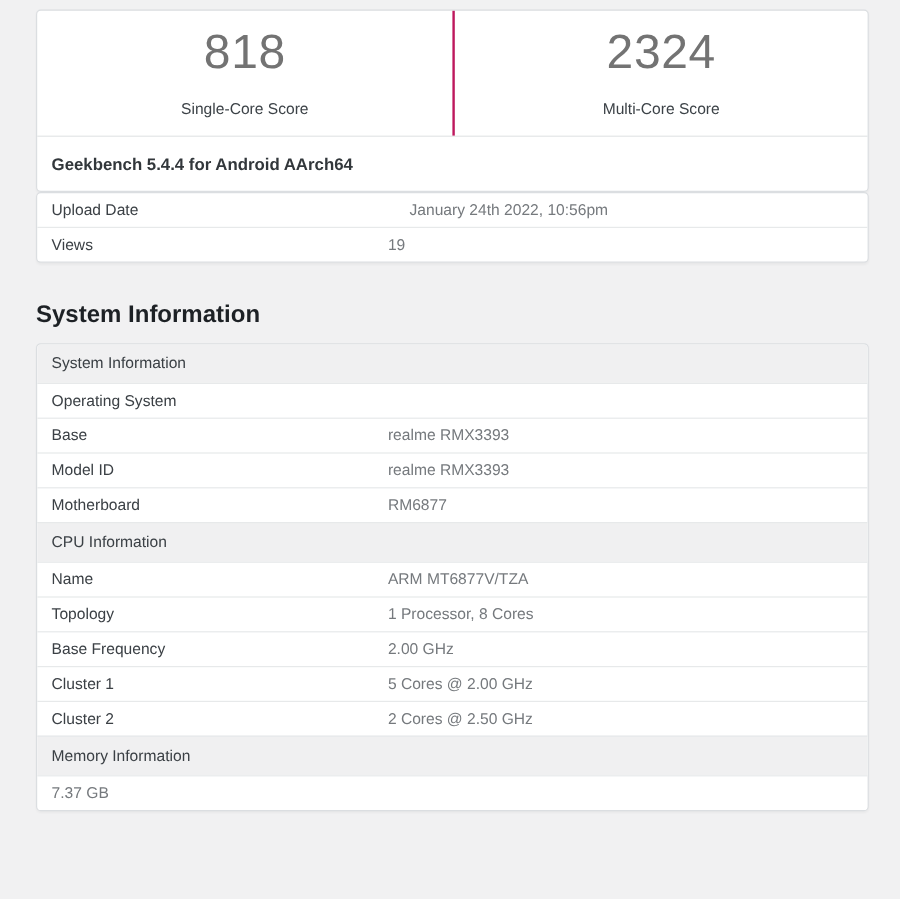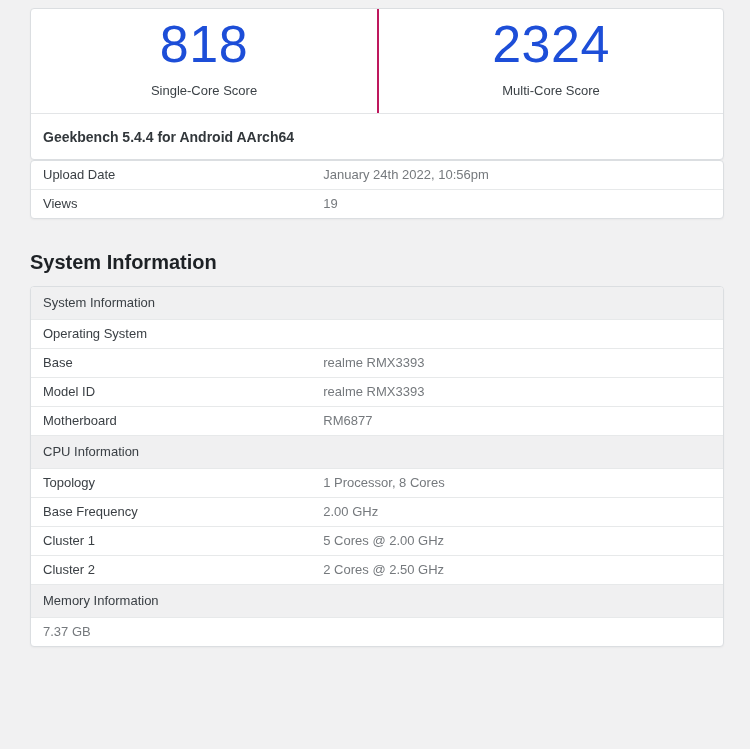--- a/index.html
+++ b/index.html
@@ -26,24 +26,24 @@
   }
   .score-cell {
     flex: 1 1 50%;
     display: flex;
     flex-direction: column;
     align-items: center;
     justify-content: center;
   }
   .score-cell.divided { border-left: 2px solid #be185d; justify-content: center; }
   .score-value {
-    font-size: 52px;
+    font-size: 40px;
     line-height: 40px;
     font-weight: 400;
-    color: #1d4ed8;
+    color: #737373;
     letter-spacing: 0.5px;
   }
   .score-label {
     margin-top: 19px;
     font-size: 13px;
     color: #3c4247;
   }
   .card-footer {
     border-top: 1px solid #e3e5e7;
     height: 46px;
@@ -71,21 +71,21 @@
     border-radius: 4px;
     overflow: hidden;
     box-shadow: 0 1px 2px rgba(0,0,0,0.04);
   }
   .info-row {
     display: flex;
     border-top: 1px solid #e7e9ea;
     font-size: 13px;
     line-height: 14px;
   }
-  .info-row:first-child { border-top: none; }
+  .info-row:first-child { border-top: none; gap: 18px; }
   .info-row .cell { padding: 7px 12px; }
   .info-row .cell.label {
     width: 40.5%;
     color: #3b4045;
   }
   .info-row .cell.value {
     flex: 1;
     color: #75797d;
   }
   .info-row.group-header {
@@ -150,20 +150,24 @@
     </div>
     <div class="info-row">
       <div class="cell label">Motherboard</div>
       <div class="cell value">RM6877</div>
     </div>
 
     <div class="info-row group-header">
       <div class="cell">CPU Information</div>
     </div>
     <div class="info-row">
+      <div class="cell label">Name</div>
+      <div class="cell value">ARM MT6877V/TZA</div>
+    </div>
+    <div class="info-row">
       <div class="cell label">Topology</div>
       <div class="cell value">1 Processor, 8 Cores</div>
     </div>
     <div class="info-row">
       <div class="cell label">Base Frequency</div>
       <div class="cell value">2.00 GHz</div>
     </div>
     <div class="info-row">
       <div class="cell label">Cluster 1</div>
       <div class="cell value">5 Cores @ 2.00 GHz</div>

